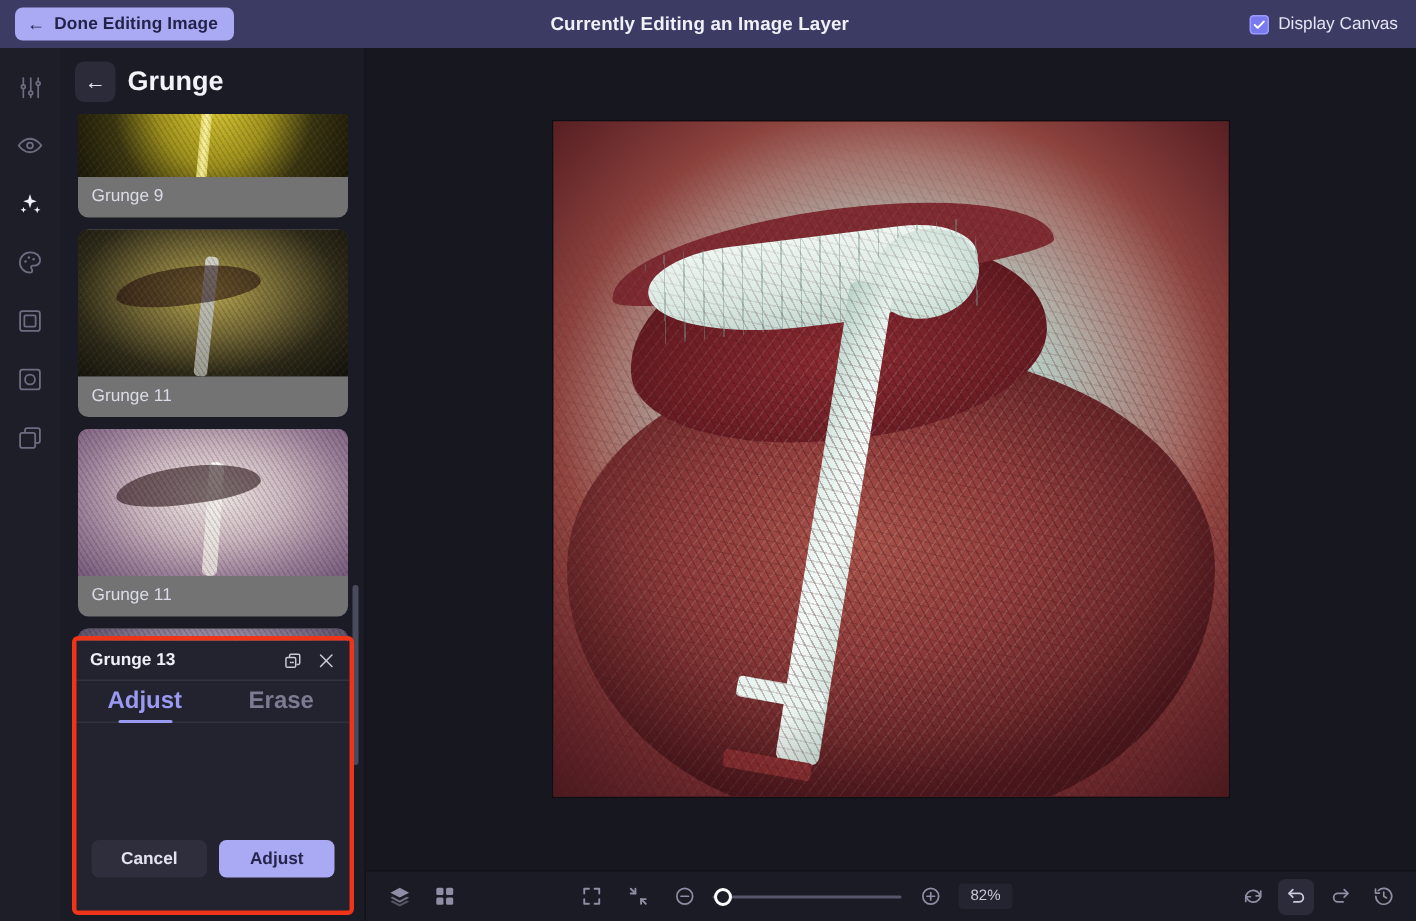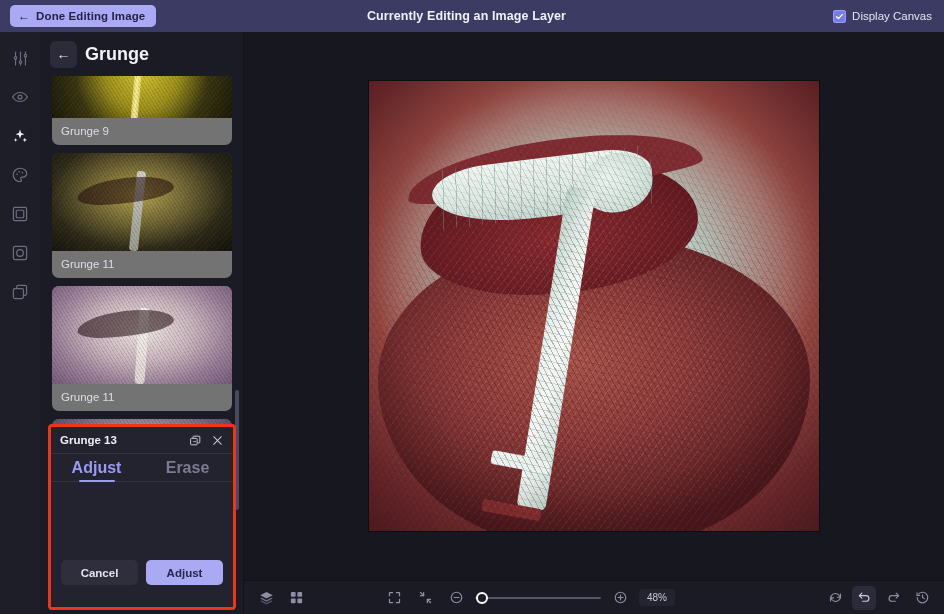--- a/index.html
+++ b/index.html
@@ -523,21 +523,21 @@
         <div class="z-track"></div>
         <div class="z-thumb"></div>
       </div>
       <div class="bb-btn">
         <svg width="15" height="15" viewBox="0 0 24 24" fill="none" stroke="currentColor" stroke-width="1.8" stroke-linecap="round">
           <circle cx="12" cy="12" r="8.4"></circle>
             <line x1="8" y1="12" x2="16" y2="12"></line>
             <line x1="12" y1="8" x2="12" y2="16"></line>
         </svg>
       </div>
-      <div class="zoom-val">48%</div>
+      <div class="zoom-val">82%</div>
     </div>
 
     <div class="bb-right">
       <div class="bb-btn">
         <svg width="15" height="15" viewBox="0 0 24 24" fill="none" stroke="currentColor" stroke-width="1.8" stroke-linecap="round" stroke-linejoin="round">
           <path d="M20 6.5v5h-5"></path>
             <path d="M4 17.5v-5h5"></path>
           <path d="M19.2 11.5A7.6 7.6 0 0 0 6.3 8.1L4 11.5"></path>
           <path d="M4.8 12.5a7.6 7.6 0 0 0 12.9 3.4L20 12.5"></path>
         </svg>

